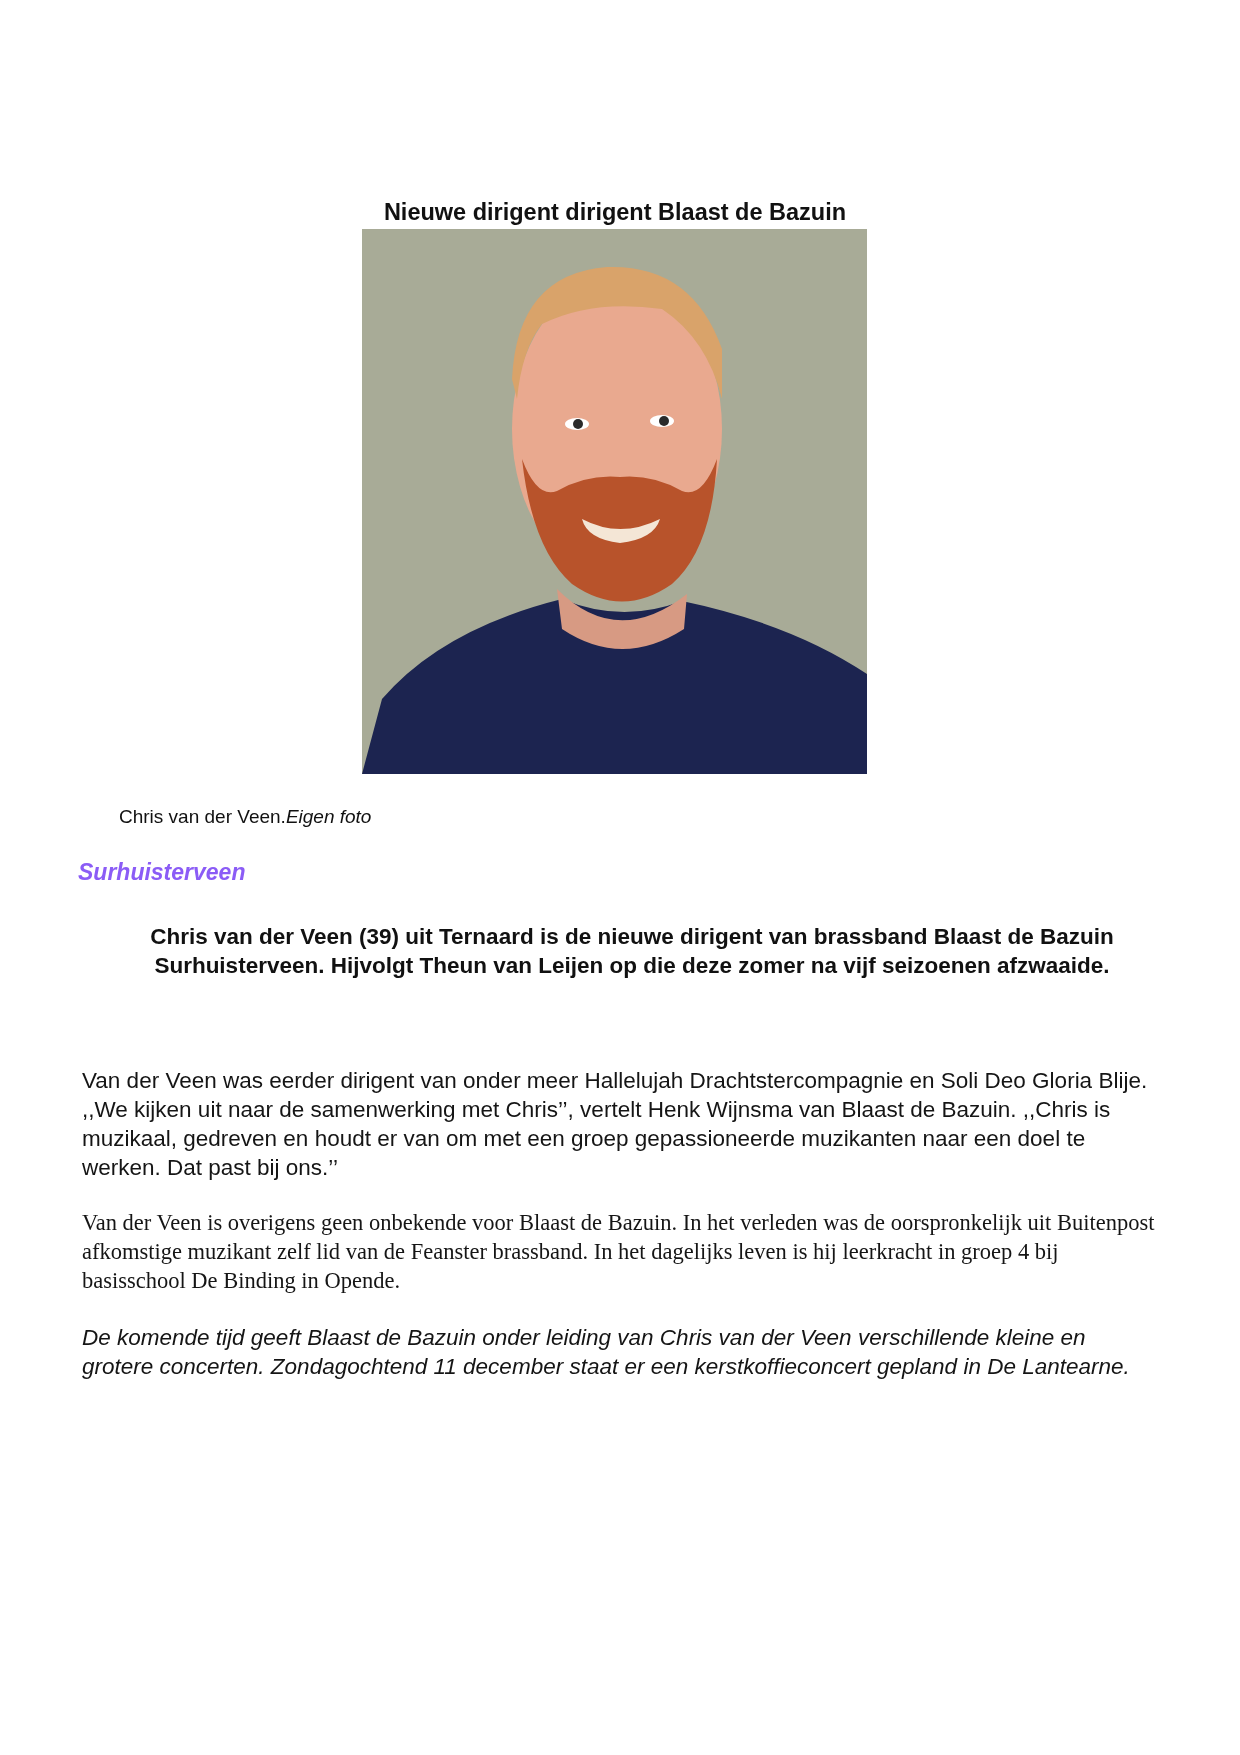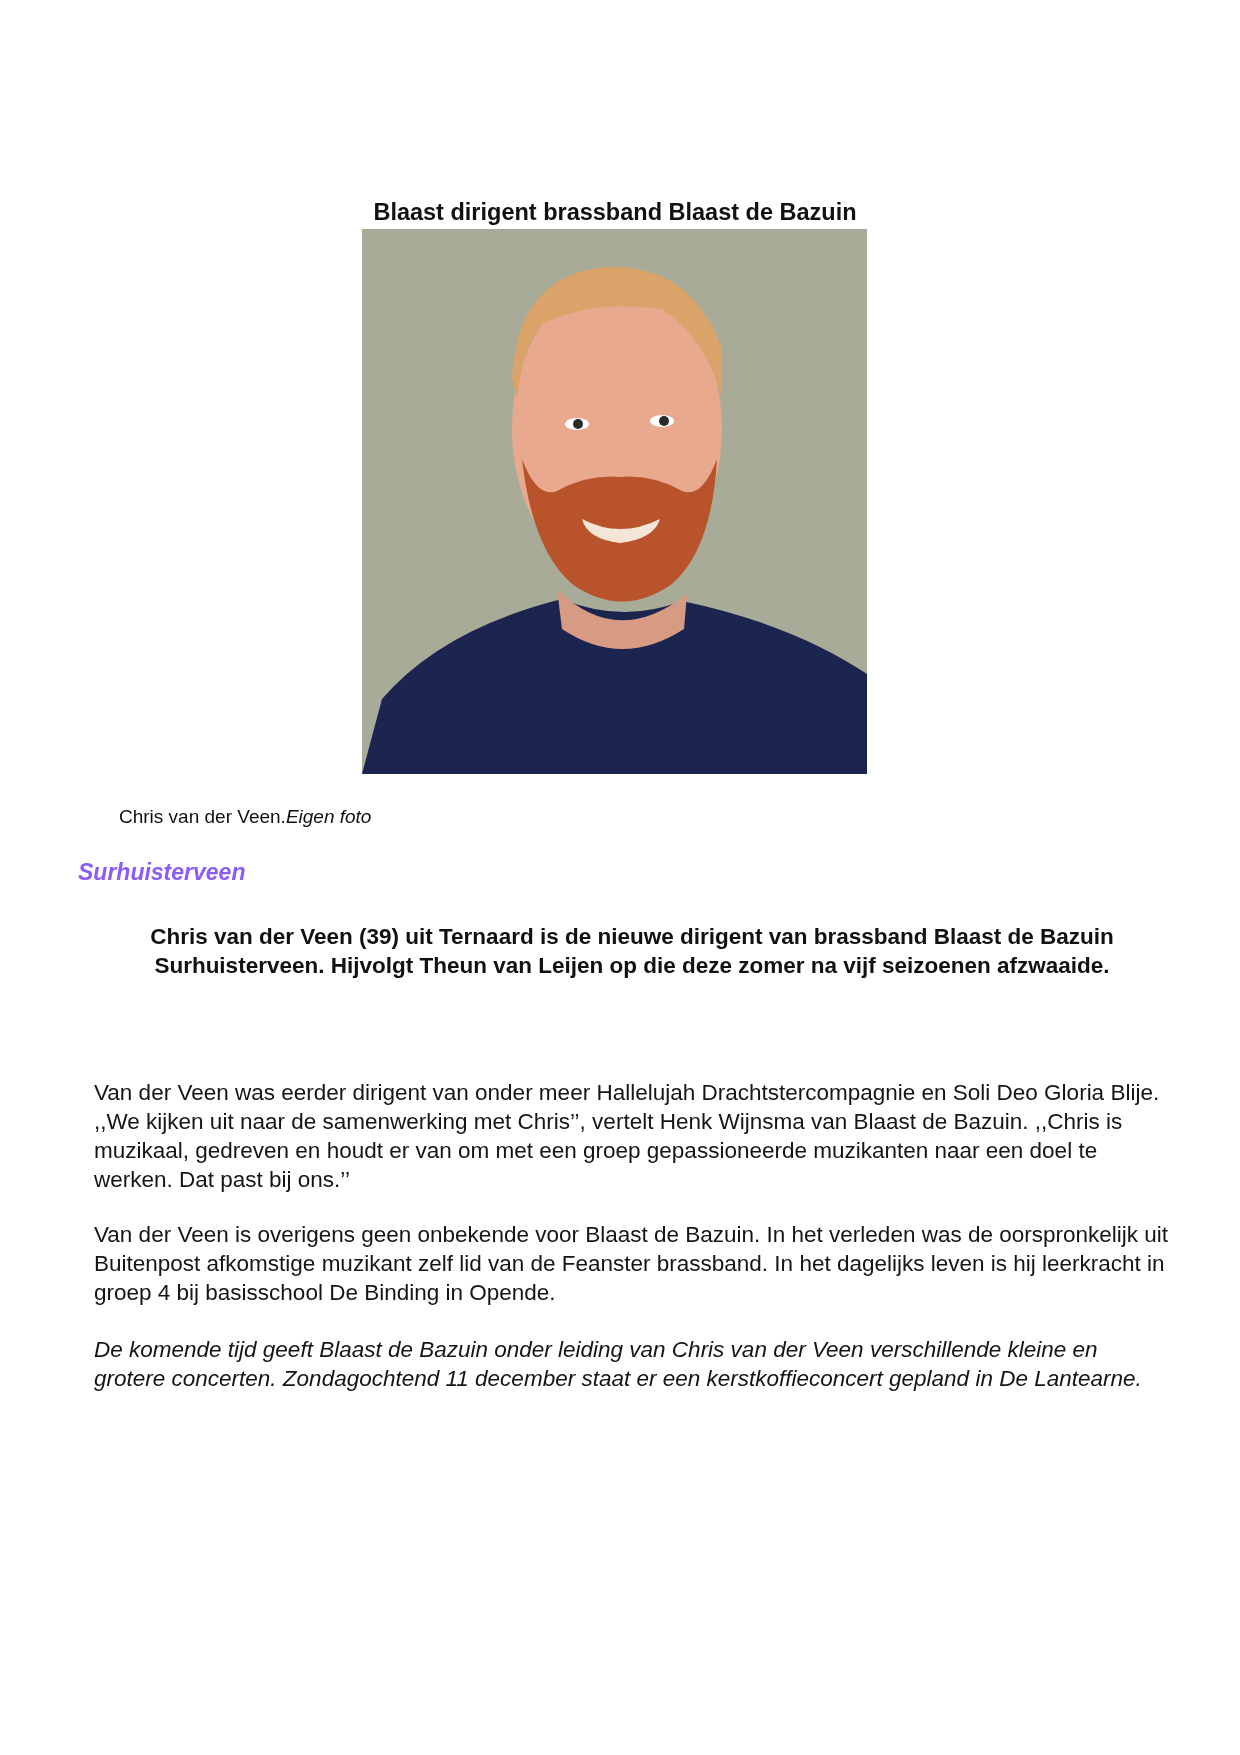--- a/index.html
+++ b/index.html
@@ -65,31 +65,31 @@
       line-height: 29px;
       margin: 4px;
       text-align: center;
     }
     .body-para {
       position: absolute;
       left: 78px;
       width: 1080px;
       font-size: 22.5px;
       line-height: 29px;
-      margin: 16px;
+      margin: 4px;
       color: #151515;
     }
     .para-1 { top: 1062px; }
-    .para-2 { top: 1204px; }
+    .para-2 { top: 1204px; font-family: Liberation Serif, serif; }
     .para-3 { top: 1319px; font-style: italic; }
   </style>
 </head>
 <body>
 
-<h1 class="headline">Blaast dirigent brassband Blaast de Bazuin</h1>
+<h1 class="headline">Nieuwe dirigent dirigent Blaast de Bazuin</h1>
 
 <div class="photo">
   <svg viewBox="0 0 505 545" preserveAspectRatio="none">
     <rect x="0" y="0" width="505" height="545" fill="#a8ab97"></rect>
 
     <path d="M0 545 L20 470 Q80 400 200 370 Q260 395 320 372 Q430 395 505 445 L505 545 Z" fill="#1c2450"></path>
 
     <path d="M195 360 Q255 420 325 365 L322 400 Q260 440 200 400 Z" fill="#d79a83"></path>
 
     <ellipse cx="255" cy="200" rx="105" ry="150" fill="#e9a98f"></ellipse>

